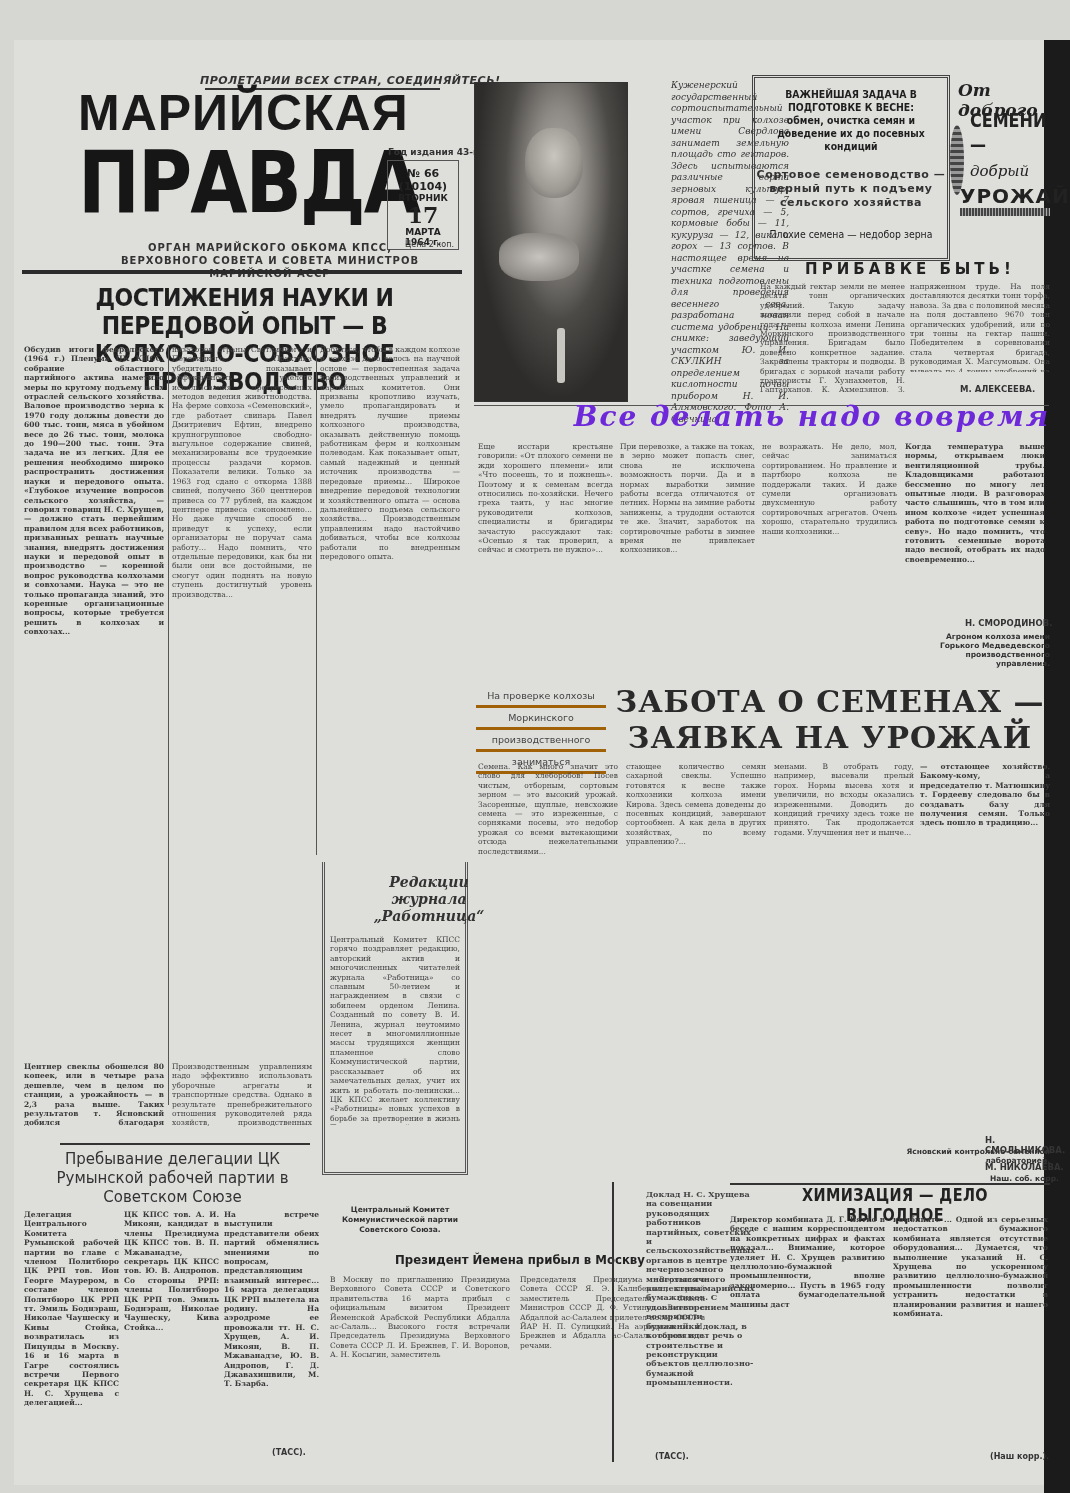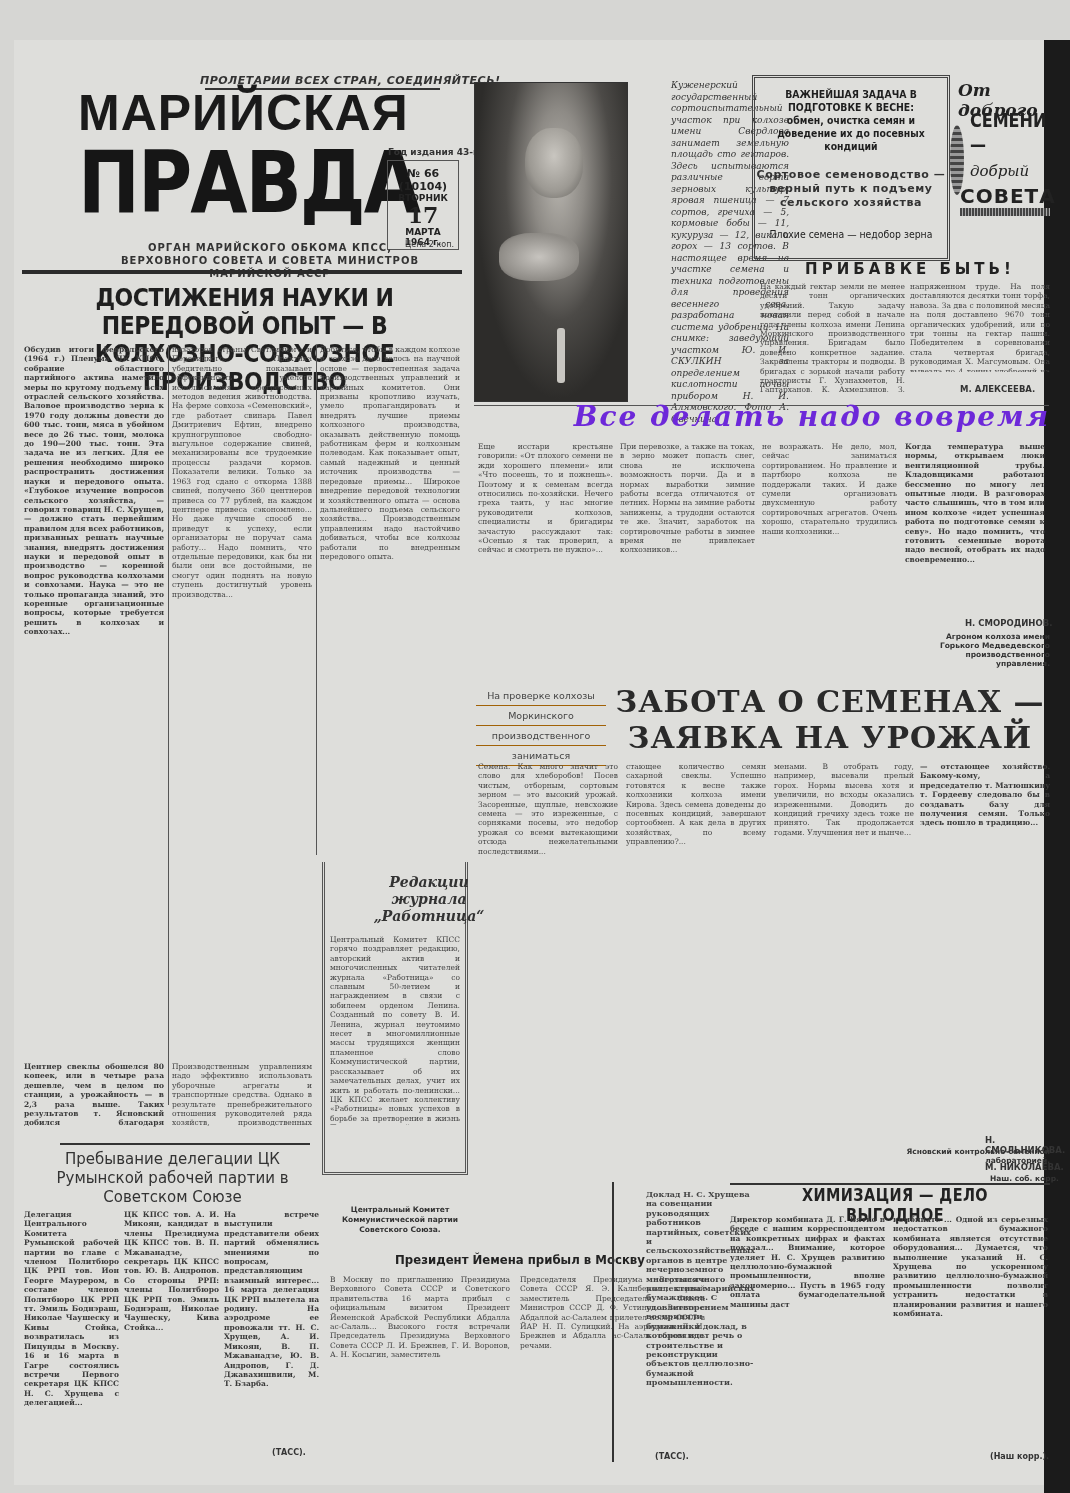--- a/index.html
+++ b/index.html
@@ -48,21 +48,21 @@
   .logo .a { position:absolute; left:10px; top:0; font-style:italic; font-family:"DejaVu Serif",serif; font-size:17px; font-weight:bold; color:#222; }
   .logo .b { position:absolute; left:22px; top:28px; font-family:"DejaVu Sans",sans-serif; font-weight:bold; font-size:20px; color:#222; transform:scaleX(0.8); transform-origin:left; }
   .logo .c { position:absolute; left:22px; top:82px; font-style:italic; font-family:"DejaVu Serif",serif; font-size:15px; color:#222; }
   .logo .d { position:absolute; left:12px; top:104px; font-family:"DejaVu Sans",sans-serif; font-weight:bold; font-size:20px; color:#222; letter-spacing:1px; }
   .logo .stripe { position:absolute; left:12px; top:128px; width:90px; height:8px; background:repeating-linear-gradient(90deg,#444 0 2px,#aaa 2px 3px); }
   .logo .wheat { position:absolute; left:2px; top:45px; width:14px; height:70px; border-radius:50%; background:repeating-linear-gradient(0deg,#444 0 3px,#999 3px 6px); }
   .pribavke { left:760px; top:260px; width:300px; text-align:center; font-family:"DejaVu Sans",sans-serif; font-size:15px; font-weight:bold; letter-spacing:4px; color:#222; }
   .sig { font-family:"DejaVu Sans",sans-serif; font-weight:bold; font-size:8.5px; color:#333; }
   .vse { left:490px; top:400px; width:560px; text-align:right; font-family:"DejaVu Serif",serif; font-style:italic; font-weight:bold; font-size:28px; letter-spacing:2px; color:#6d28d9; }
   .rubric { left:476px; top:686px; width:130px; font-family:"DejaVu Sans",sans-serif; font-size:9.5px; color:#444; text-align:center; line-height:19px; }
-  .rubric div { border-bottom:1px solid #a16207; }
+  .rubric div { border-bottom:3px solid #a16207; }
   .zabota { left:610px; top:684px; width:440px; font-family:"DejaVu Serif",serif; font-weight:bold; font-size:30px; line-height:36px; letter-spacing:1px; color:#2a2a2a; text-align:center; }
   .rabotnica-box { left:322px; top:862px; width:140px; height:310px; border-left:3px double #555; border-right:3px double #555; border-bottom:3px double #555; }
   .rabotnica-title { left:322px; top:874px; width:150px; text-align:center; font-style:italic; font-weight:bold; font-size:14px; line-height:17px; color:#333;padding-left:32px; }
   .rumynia-title { left:30px; top:1150px; width:285px; text-align:center; font-family:"DejaVu Sans",sans-serif; font-size:15px; line-height:19px; color:#333; }
   .yemen-title { left:330px; top:1252px; width:380px; text-align:center; font-family:"DejaVu Sans",sans-serif; font-weight:bold; font-size:13px; color:#222; transform:scaleX(0.9); }
   .xim-title { left:730px; top:1185px; width:330px; text-align:center; font-family:"DejaVu Sans",sans-serif; font-weight:bold; font-size:17px; letter-spacing:0.5px; color:#222; transform:scaleX(0.85); }
   .doklad { left:615px; top:1190px; width:110px; font-size:8px; line-height:9.4px; font-weight:bold; color:#444; }
   .tass { font-family:"DejaVu Sans",sans-serif; font-weight:bold; font-size:8px; color:#333; }
   .right-edge { left:1044px; top:40px; width:26px; height:1453px; background:#1b1b1b; }
 </style>
@@ -111,21 +111,21 @@
 <div class="abs boxA">
   <div class="t1">ВАЖНЕЙШАЯ ЗАДАЧА В ПОДГОТОВКЕ К ВЕСНЕ: обмен, очистка семян и доведение их до посевных кондиций</div>
   <div class="t2">Сортовое семеноводство — верный путь к подъему сельского хозяйства</div>
   <div class="t3">Плохие семена — недобор зерна</div>
 </div>
 <div class="abs logo">
   <div class="a">От доброго</div>
   <div class="b">СЕМЕНИ —</div>
   <div class="wheat"></div>
   <div class="c">добрый</div>
-  <div class="d">СОВЕТА</div>
+  <div class="d">УРОЖАЙ</div>
   <div class="stripe"></div>
 </div>
 
 <div class="abs pribavke">ПРИБАВКЕ БЫТЬ!</div>
 <div class="abs col" style="left:760px;top:282px;width:145px;height:110px;">На каждый гектар земли не менее десяти тонн органических удобрений. Такую задачу поставили перед собой в начале года члены колхоза имени Ленина Моркинского производственного управления. Бригадам было доведено конкретное задание. Закреплены тракторы и подводы. В бригадах с зорькой начали работу трактористы Г. Хузнахметов, Н. Гаптарханов, К. Ахмедзянов, З. Гаптуллин и др. Дни проходят в</div>
 <div class="abs col" style="left:910px;top:282px;width:140px;height:90px;">напряженном труде. На поля доставляются десятки тонн торфа, навоза. За два с половиной месяца на поля доставлено 9670 тонн органических удобрений, или по три тонны на гектар пашни. Победителем в соревновании стала четвертая бригада, руководимая Х. Магсумовым. Она вывезла по 4 тонны удобрений на гектар пашни.</div>
 <div class="abs sig" style="left:960px;top:384px;">М. АЛЕКСЕЕВА.</div>
 
 <div class="abs hrule" style="left:474px;top:405px;width:575px;"></div>
 <div class="abs vse">Все делать надо вовремя</div>

